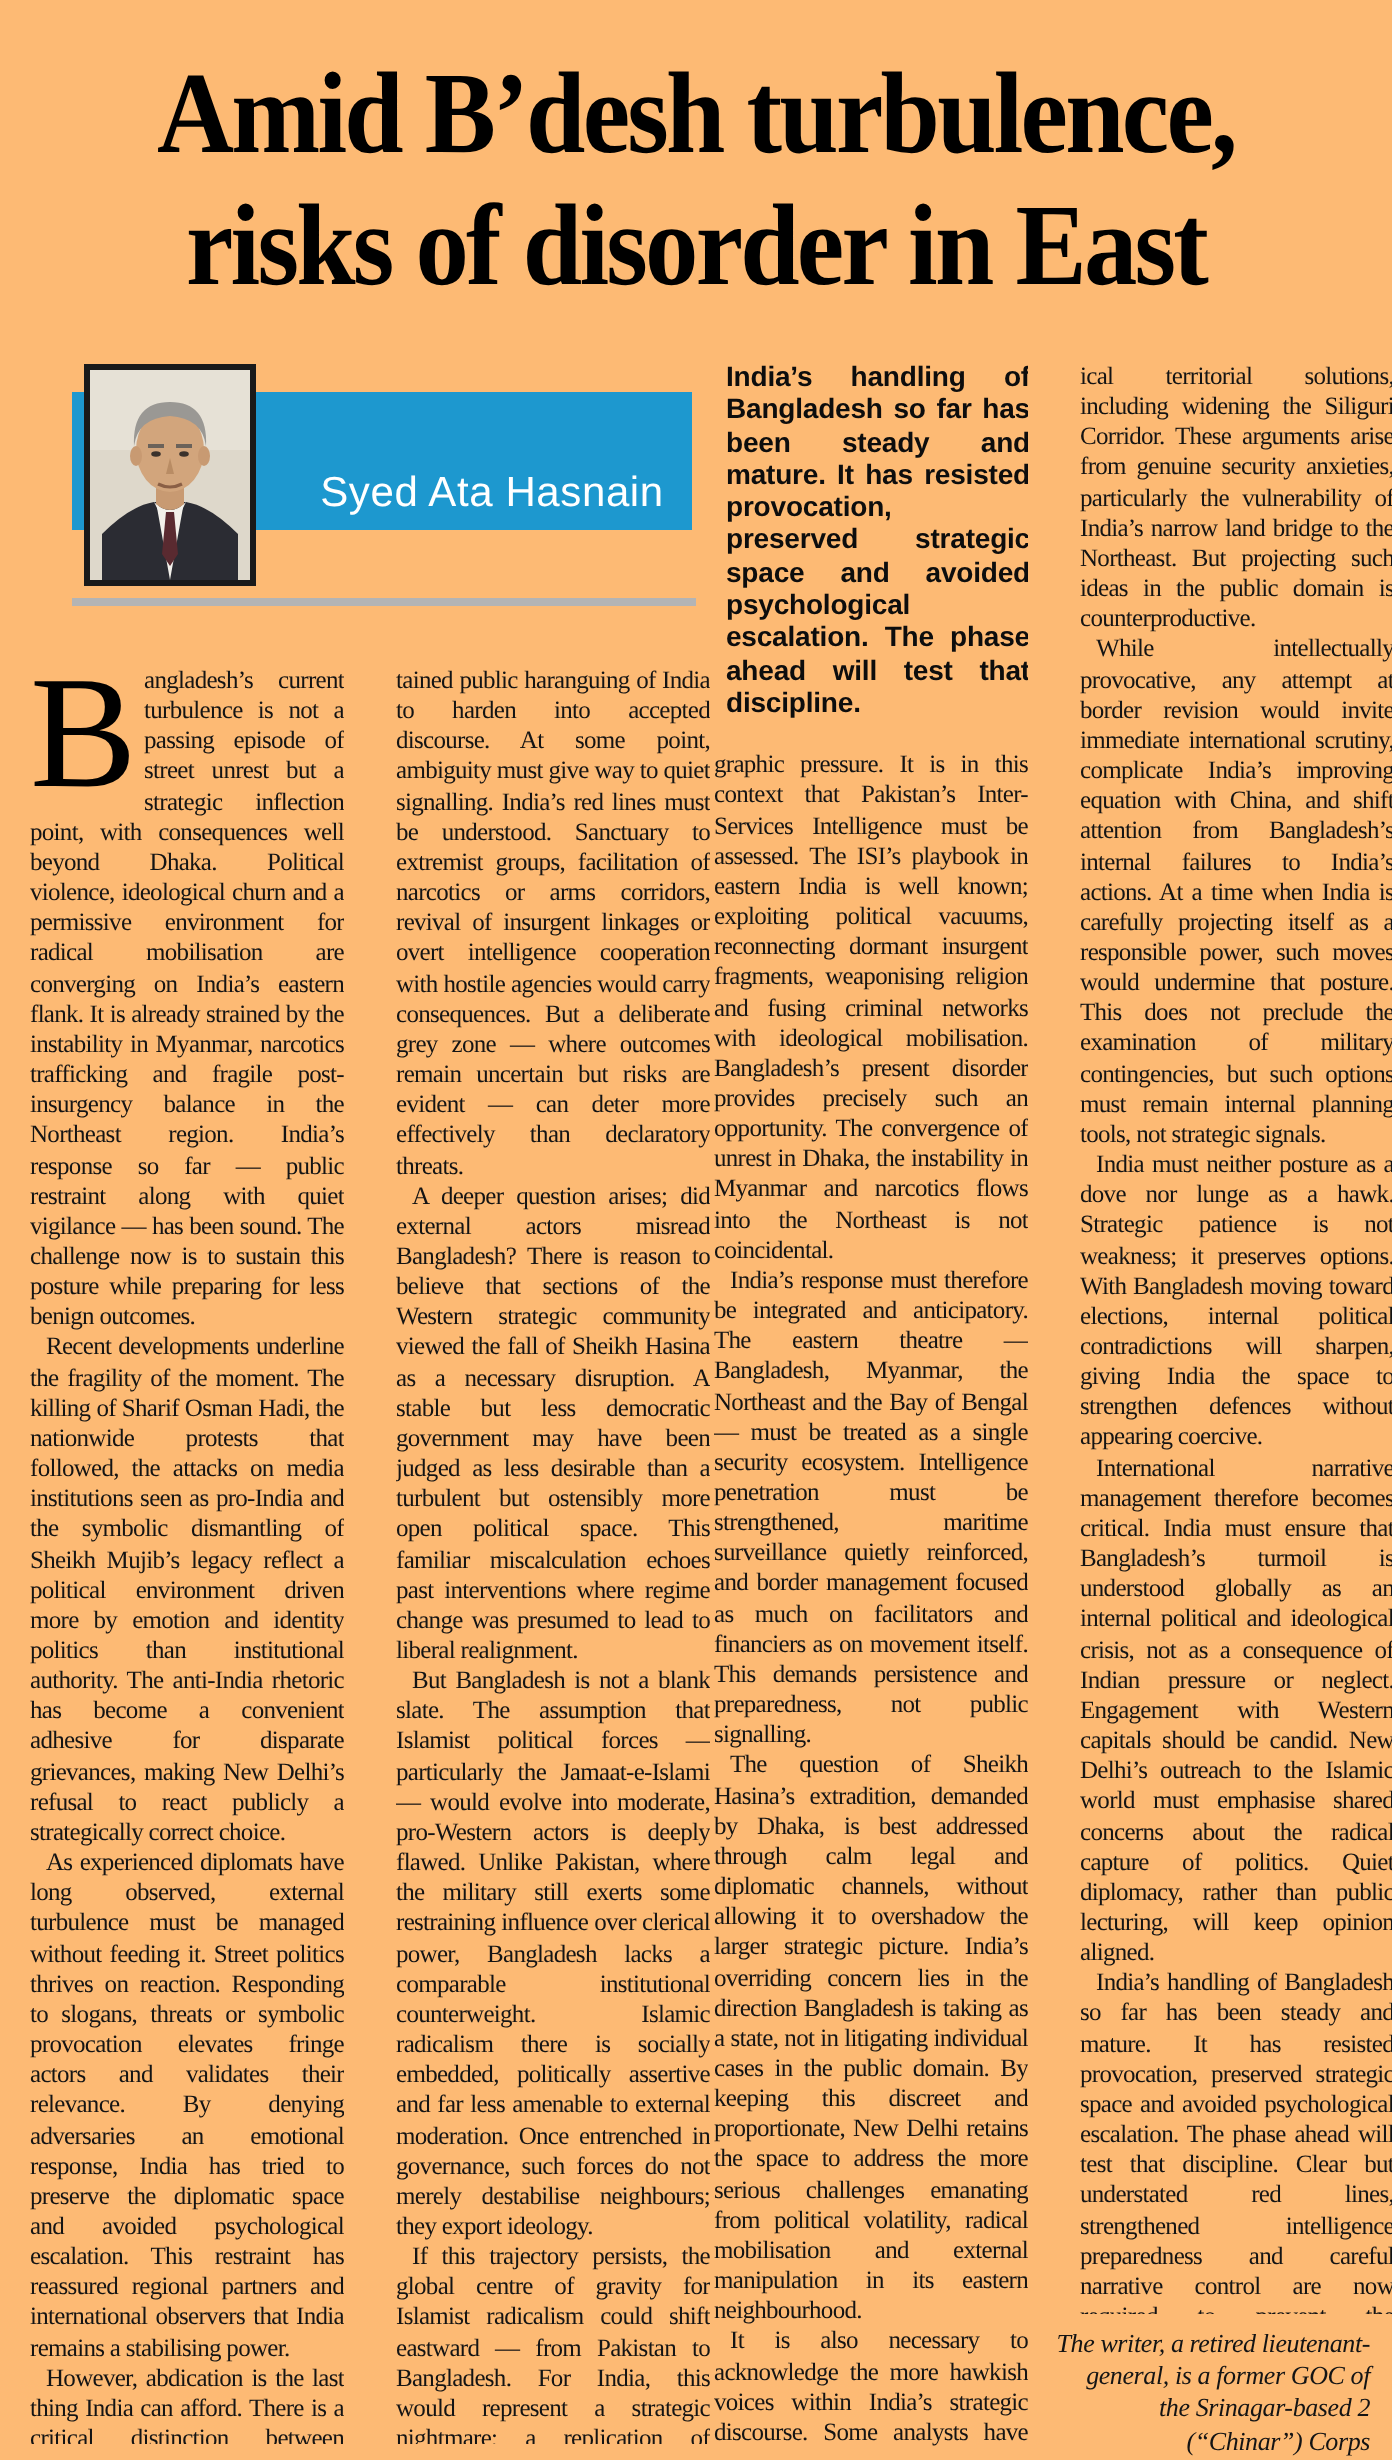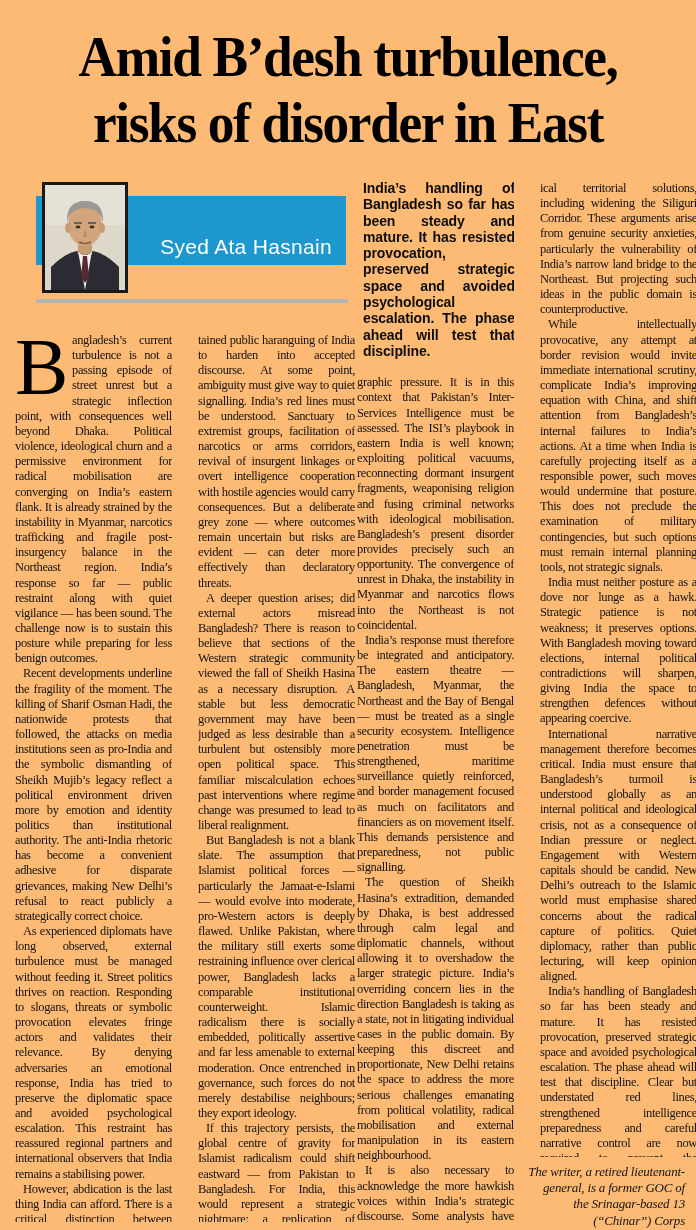--- a/index.html
+++ b/index.html
@@ -136,15 +136,15 @@
   </div>
 
   <div class="col col-4">
     <p class="cont">ical territorial solutions, including widening the Siliguri Corridor. These arguments arise from genuine security anxieties, particularly the vulnerability of India’s narrow land bridge to the Northeast. But projecting such ideas in the public domain is counterproductive.</p>
     <p>While intellectually provocative, any attempt at border revision would invite immediate international scrutiny, complicate India’s improving equation with China, and shift attention from Bangladesh’s internal failures to India’s actions. At a time when India is carefully projecting itself as a responsible power, such moves would undermine that posture. This does not preclude the examination of military contingencies, but such options must remain internal planning tools, not strategic signals.</p>
     <p>India must neither posture as a dove nor lunge as a hawk. Strategic patience is not weakness; it preserves options. With Bangladesh moving toward elections, internal political contradictions will sharpen, giving India the space to strengthen defences without appearing coercive.</p>
     <p>International narrative management therefore becomes critical. India must ensure that Bangladesh’s turmoil is understood globally as an internal political and ideological crisis, not as a consequence of Indian pressure or neglect. Engagement with Western capitals should be candid. New Delhi’s outreach to the Islamic world must emphasise shared concerns about the radical capture of politics. Quiet diplomacy, rather than public lecturing, will keep opinion aligned.</p>
     <p>India’s handling of Bangladesh so far has been steady and mature. It has resisted provocation, preserved strategic space and avoided psychological escalation. The phase ahead will test that discipline. Clear but understated red lines, strengthened intelligence preparedness and careful narrative control are now required to prevent the emergence of a hostile eastern front — without firing a shot.</p>
   </div>
 
-  <div class="writer-credit">The writer, a retired lieutenant-general, is a former GOC of the Srinagar-based 13 (“Chinar”) Corps</div>
+  <div class="writer-credit">The writer, a retired lieutenant-general, is a former GOC of the Srinagar-based 2 (“Chinar”) Corps</div>
 
 </div>
 
 </body></html>

